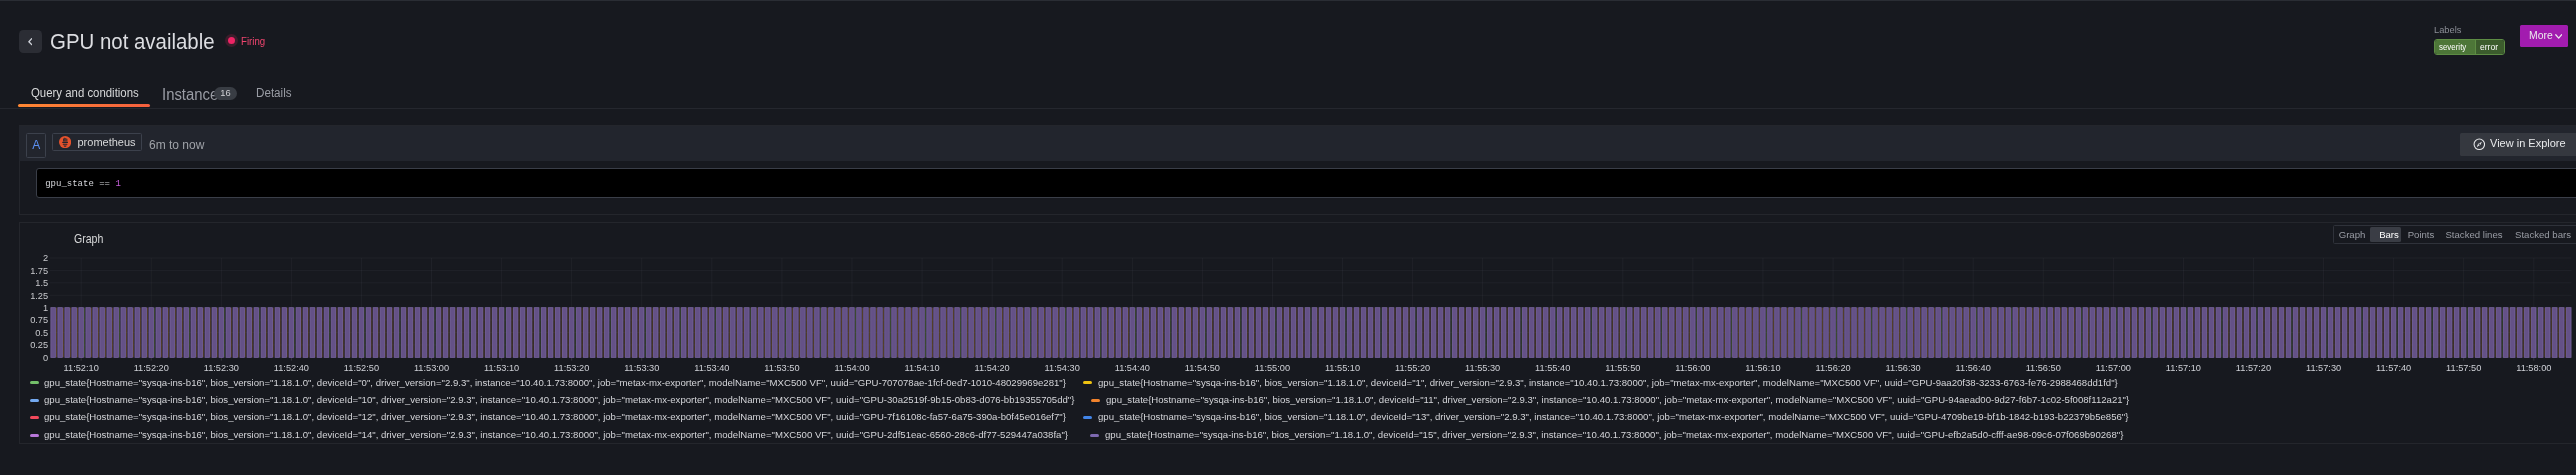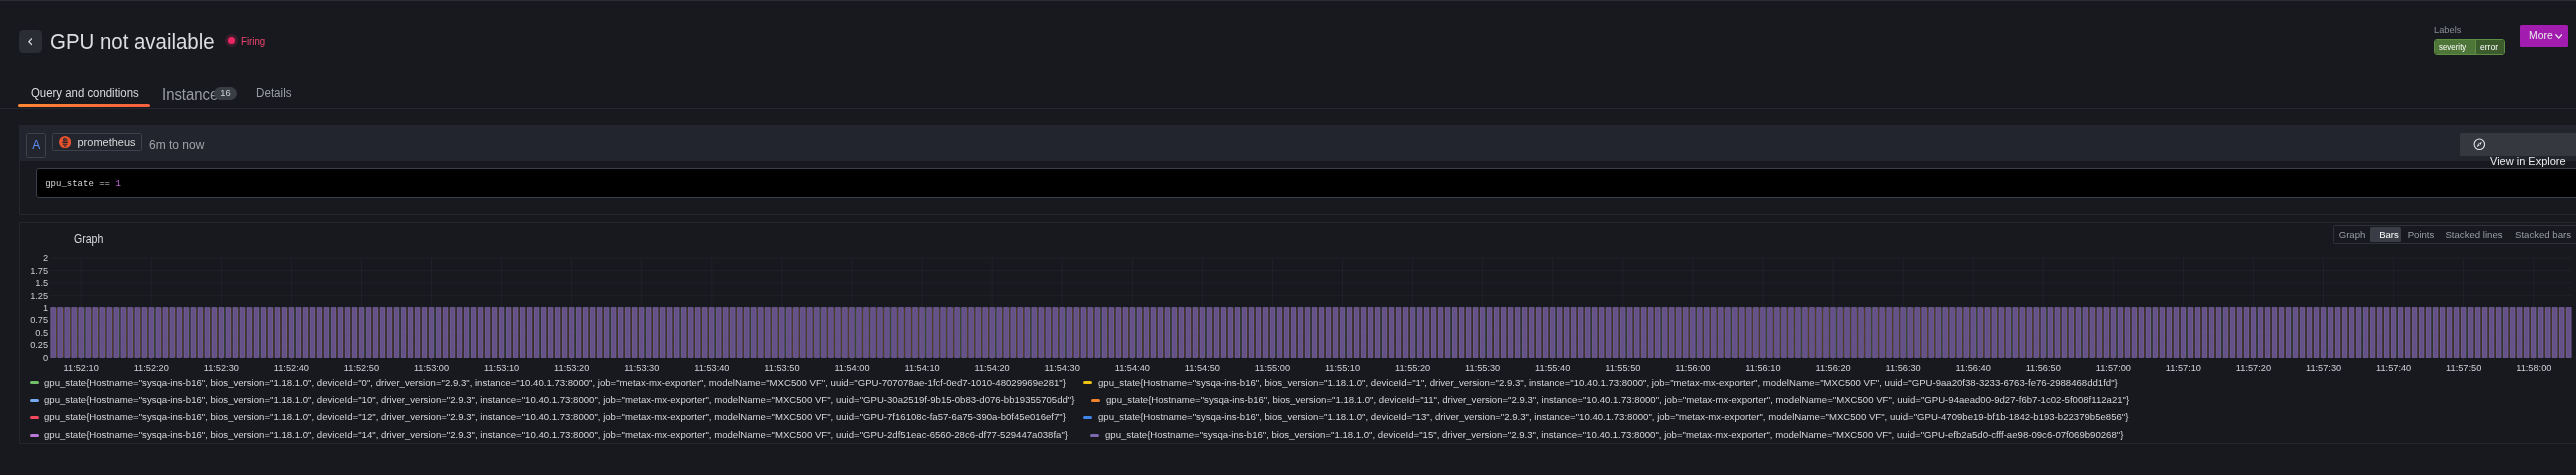--- a/index.html
+++ b/index.html
@@ -35,21 +35,21 @@
   .tab3 { position:absolute; left:256px; top:86px; font-size:12px; color:#9a9da5; }
   .tabborder { position:absolute; left:0; top:108px; width:2576px; height:0.7px; background:#25272e; }
   
   .qpanel { position:absolute; left:18.5px; top:125px; width:2563px; height:90px; border:0.7px solid #24262c; border-right:none; }
   .qheader { position:absolute; left:18.5px; top:126px; width:2557px; height:35px; background:#22252d; }
   .abadge { position:absolute; left:26px; top:133px; width:20.4px; height:24.5px; border:0.7px solid #3c414c; border-radius:1.5px; color:#5b8ff2; font-size:12px; text-align:center; line-height:23px; }
   .dsbox { position:absolute; left:52px; top:133px; width:90px; height:18px; border:0.7px solid #3c414c; border-radius:1.5px; display:flex; align-items:center; padding:0 0 0 6px; gap:6.3px; font-size:11px; color:#d8d9da; }
   .timerange { position:absolute; left:149px; top:138px; font-size:12px; color:#9fa2a8; }
   .explorebtn { position:absolute; left:2460px; top:133px; width:119px; height:23px; background:#35383f; border-radius:1.5px; color:#e9eaec; font-size:11px; font-weight:500; }
   .explorebtn svg { position:absolute; left:12.6px; top:5.2px; }
-  .explorebtn span { position:absolute; left:30px; top:4.4px;margin-top:18px; }
+  .explorebtn span { position:absolute; left:30px; top:4.4px; }
   .codebox { position:absolute; left:36px; top:168px; width:2543px; height:30px; background:#000000; border:0.7px solid #3a3e48; border-radius:3px; font-family:"Liberation Mono", monospace; font-size:9px; color:#d5d6da; line-height:31px; padding-left:8.2px; }
   .codebox .num { color:#c45fd9; }
   
   .gpanel { position:absolute; left:18.5px; top:222px; width:2563px; height:222px; border:0.7px solid #24262c; border-right:none; }
   .gtitle { position:absolute; left:26px; top:231px; font-size:13px; font-weight:500; color:#d8d9da;margin-left:48px; }
   .radiogroup { position:absolute; left:2333px; top:225px; width:252px; height:19px; border:0.7px solid #2f323a; border-radius:1.5px; background:#17191f; }
   .radiopill { position:absolute; left:2370px; top:227px; width:31px; height:15px; background:#3a3d45; border-radius:1.5px; }
   .ropt { position:absolute; top:229px; font-size:9.6px; color:#9a9da5; white-space:nowrap; }
   .ropt.sel { color:#ffffff; font-weight:500; }
   .chart { position:absolute; left:0; top:0; }

